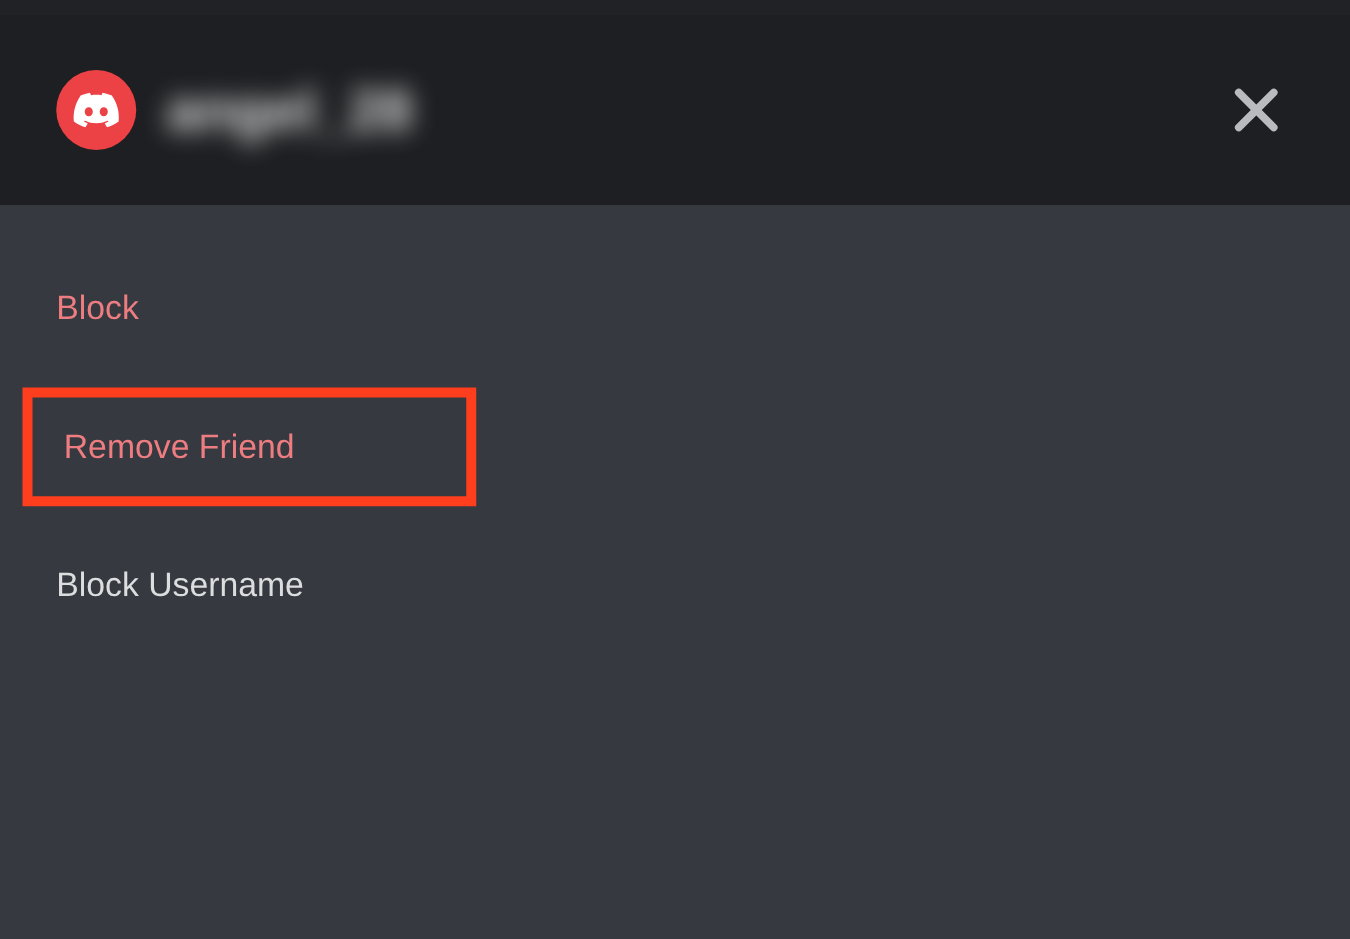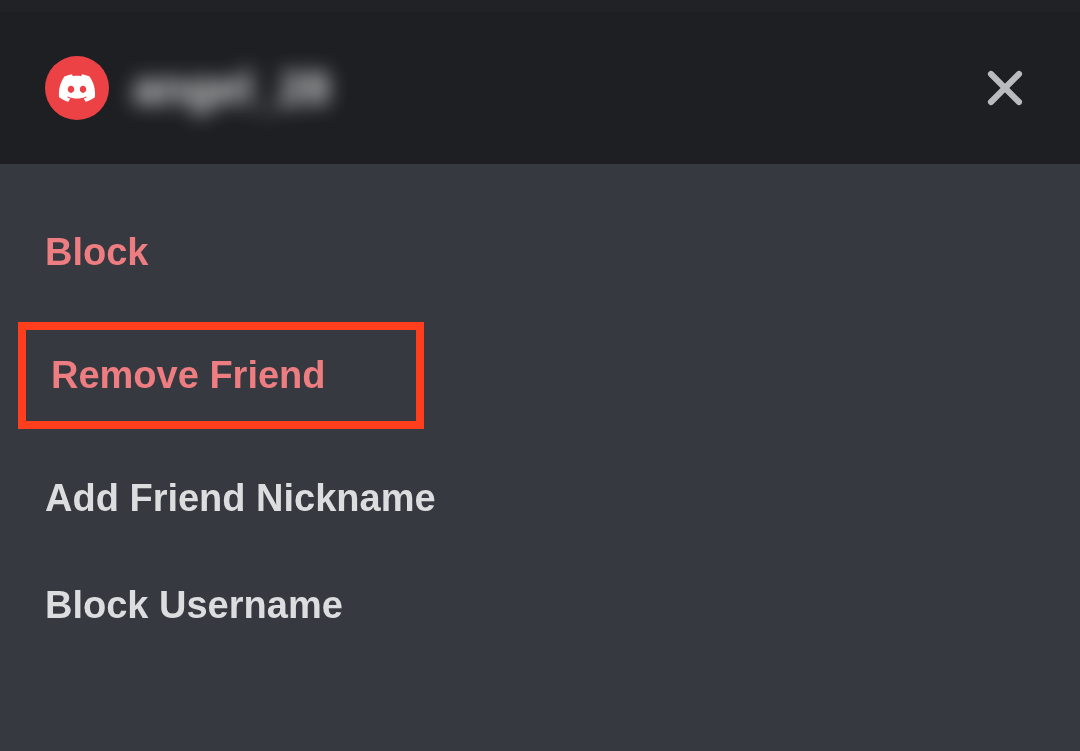--- a/index.html
+++ b/index.html
@@ -72,35 +72,35 @@
       width: 42px;
       height: 42px;
     }
     
     .menu-list {
       padding-top: 35px;
     }
     
     .menu-item {
       padding: 32px 45px;
-      font-size: 38px;
-      font-weight: 700;
+      font-size: 27px;
+      font-weight: 400;
       cursor: pointer;
       color: #dcddde;
     }
     
     .menu-item.danger {
       color: #ed7d81;
     }
     
     .menu-item.highlighted {
       border: 8px solid #ff3e1d;
       margin: 16px 18px 16px 18px;
       padding: 24px 25px;
-      width: 406px;
+      width: 363px;
     }
   </style>
 </head>
 <body>
 
 <div class="top-spacer"></div>
 
 <div class="header">
   <div class="header-left">
     <div class="avatar">
@@ -114,15 +114,14 @@
     <svg viewBox="0 0 24 24" fill="none" stroke="currentColor" stroke-width="3.5" stroke-linecap="round">
       <line x1="4" y1="4" x2="20" y2="20"></line>
       <line x1="20" y1="4" x2="4" y2="20"></line>
     </svg>
   </div>
 </div>
 
 <div class="menu-list">
   <div class="menu-item danger">Block</div>
   <div class="menu-item danger highlighted">Remove Friend</div>
-  <div class="menu-item">Add Friend Nickname</div>
   <div class="menu-item">Block Username</div>
 </div>
 
 </body></html>

